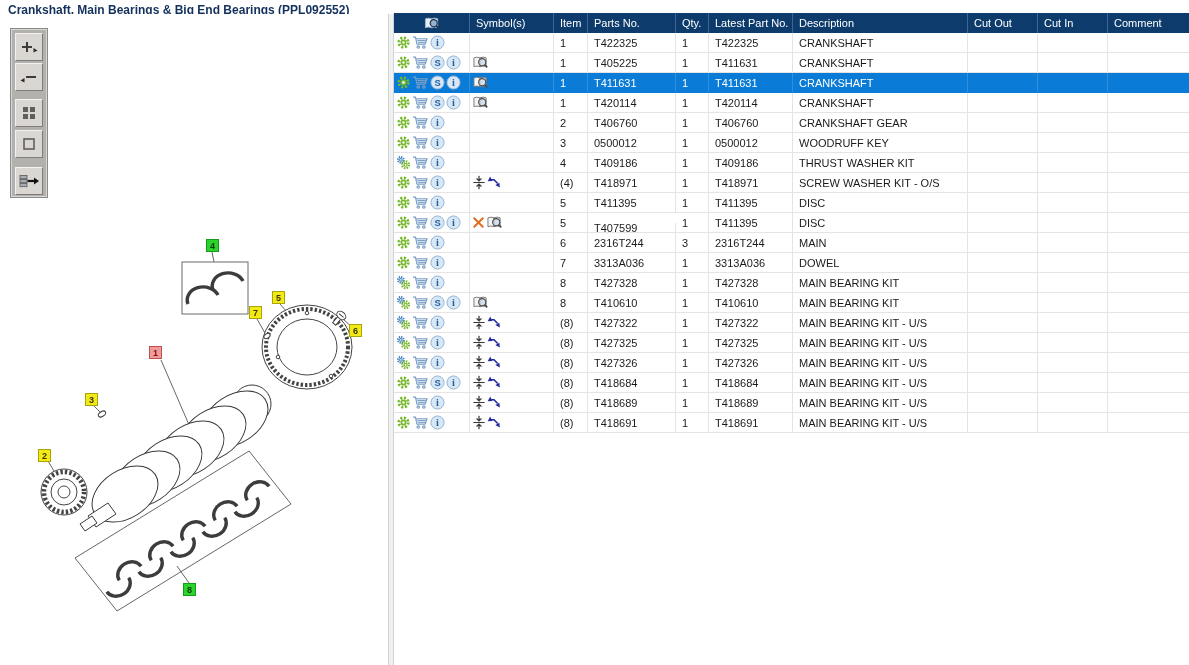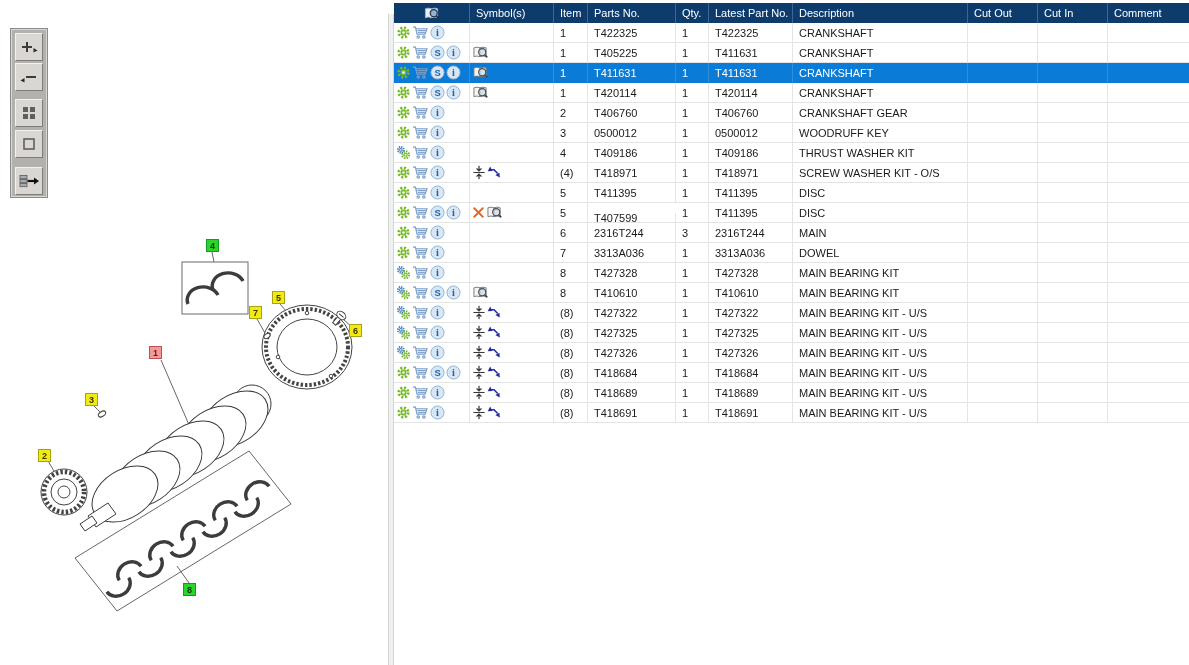--- a/index.html
+++ b/index.html
@@ -23,21 +23,21 @@
   
   .diagram{position:absolute;left:0;top:14px;width:388px;height:651px;background:#fff;}
   .diagram svg{position:absolute;left:0;top:0;pointer-events:none;}
   .callout{position:absolute;width:13px;height:13px;box-sizing:border-box;font-size:9px;font-weight:bold;
            display:flex;align-items:center;justify-content:center;border:1px solid #999;cursor:pointer;z-index:3;}
   .callout[data-color="yellow"]{background:#f2e915;border-color:#a8a40c;color:#3a3800;}
   .callout[data-color="green"]{background:#2ad42a;border-color:#149a1c;color:#0d3d0d;}
   .callout[data-color="red"]{background:#f09a9a;border-color:#c05050;color:#7c1414;}
 
   
-  .table{position:absolute;left:394px;top:3px;width:795px;}
+  .table{position:absolute;left:394px;top:13px;width:795px;}
   .thead{display:flex;height:20px;background:#0d3c6c;color:#ffffff;font-size:11px;}
   .th{display:flex;align-items:center;box-sizing:border-box;padding:0 6px;border-right:1px solid #3d6695;
       white-space:nowrap;overflow:hidden;cursor:default;}
   .th:last-child{border-right:none;}
   .th.center{justify-content:center;}
   .trow{display:flex;height:20px;background:#fff;color:#1a1a1a;font-size:11px;cursor:pointer;}
   .cell{display:flex;align-items:center;box-sizing:border-box;padding:0 6px;
         border-right:1px solid #e4e4e4;border-bottom:1px solid #e4e4e4;white-space:nowrap;overflow:hidden;}
   .cell:last-child{border-right:none;}
   .cell.icons{padding:0 2px;gap:1px;}
@@ -48,20 +48,21 @@
 
   
   .watermark{position:absolute;left:542px;top:310px;z-index:6;font-size:33px;font-weight:bold;
              color:#2f6cbe;letter-spacing:14px;opacity:.92;pointer-events:none;white-space:nowrap;}
 </style>
 </head>
 <body>
 
 <div class="app">
 
+  <div class="page-title">Crankshaft, Main Bearings &amp; Big End Bearings (PPL092552)</div>
 
   <div class="diagram">
     <svg width="388" height="651" viewBox="0 14 388 651">
       <defs>
         <g id="shell">
             <path d="M-13,4 A13,11 0 1 1 13,4" fill="none" stroke="#3c3c3c" stroke-width="3.4"></path>
           </g>
         <g id="washer">
             <path d="M0,0 A16,13 0 0 1 30,-9" fill="none" stroke="#3c3c3c" stroke-width="3.4"></path>
           </g>

